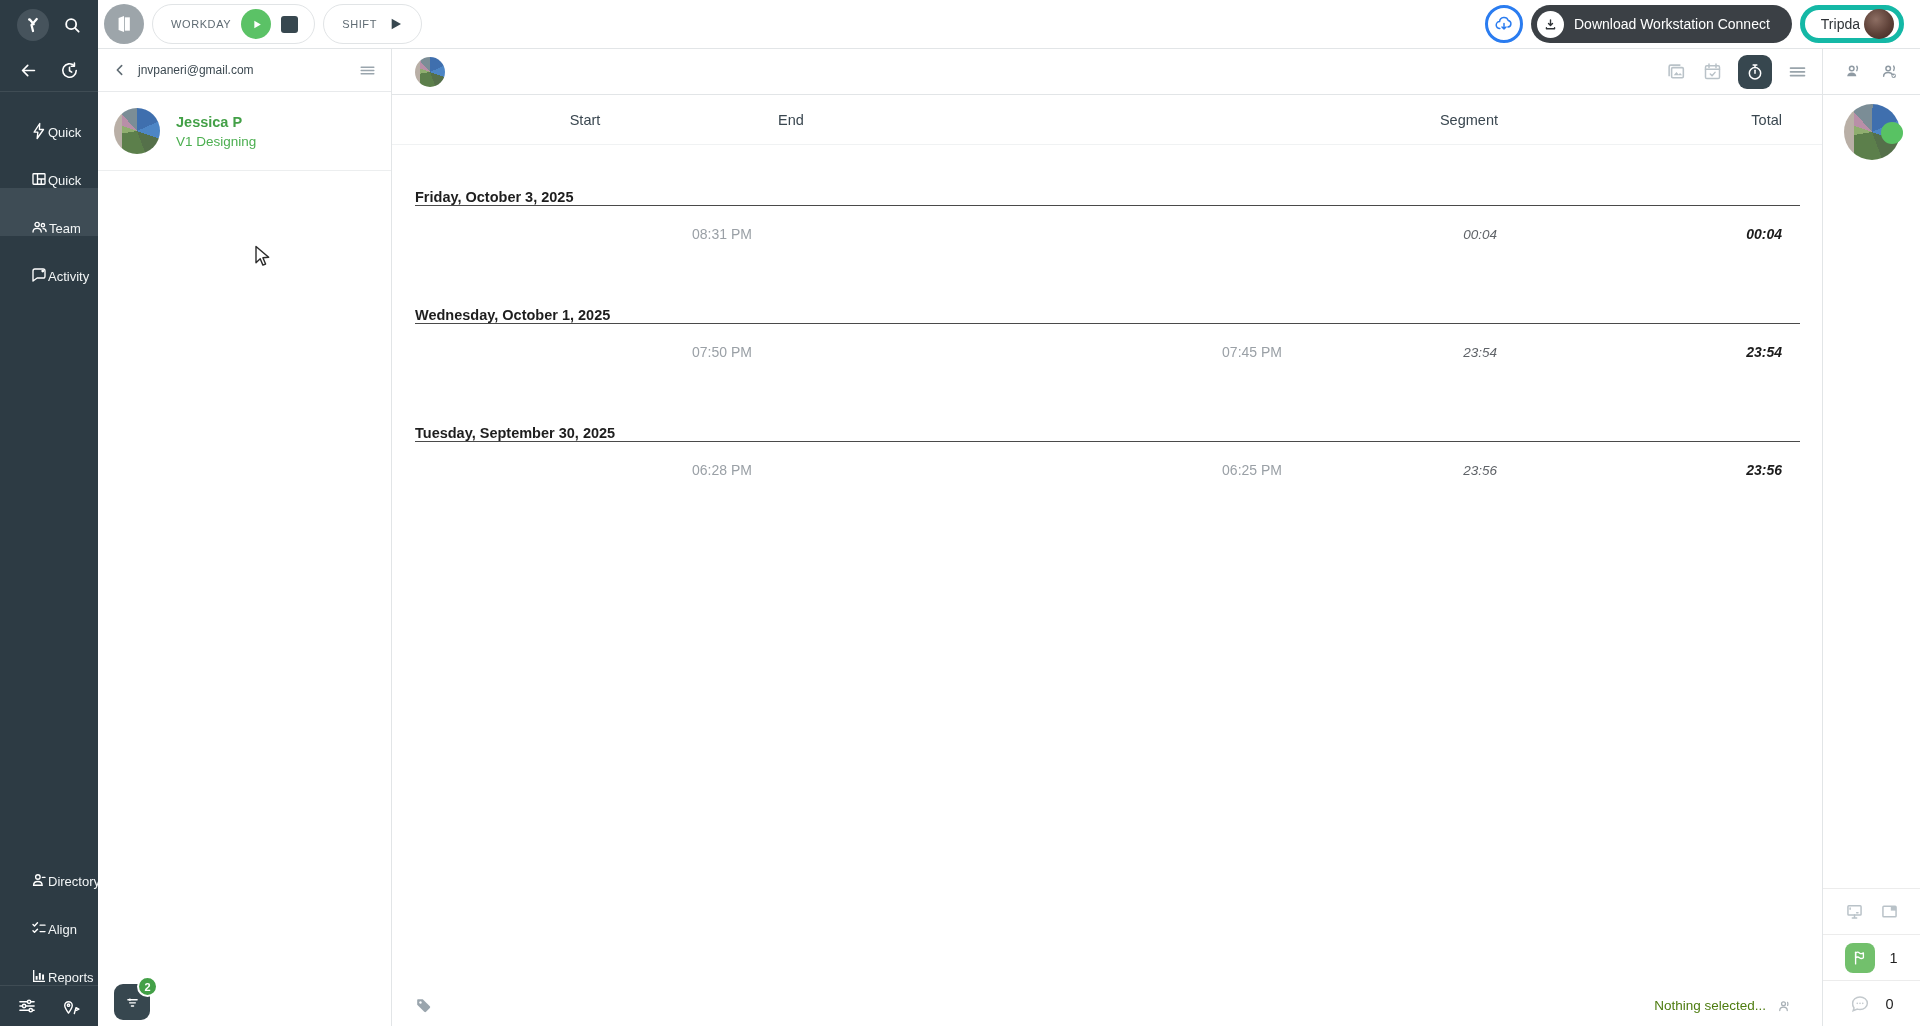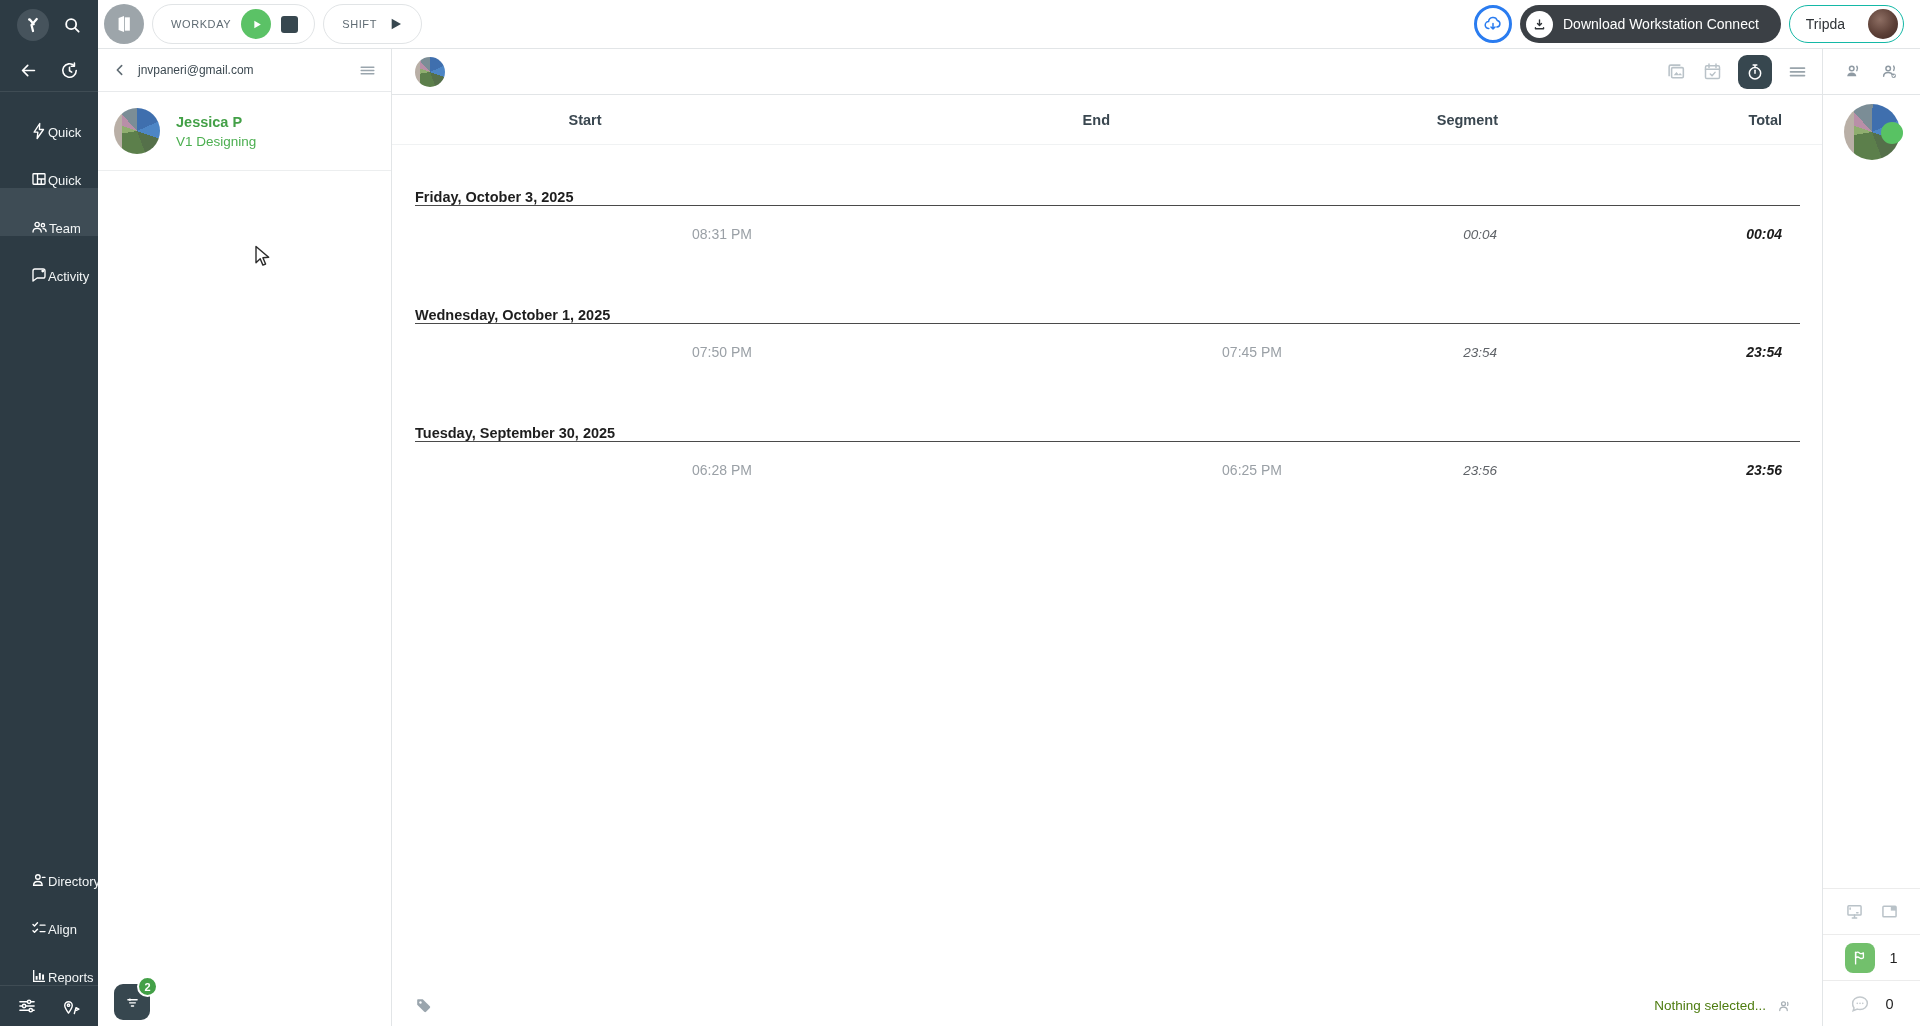--- a/index.html
+++ b/index.html
@@ -29,21 +29,21 @@
   .door-circle{width:40px;height:40px;border-radius:50%;background:#9da5aa;display:flex;align-items:center;justify-content:center;flex:none}
   .pill{height:40px;border:1px solid #e1e4e6;border-radius:20px;background:#fff;display:flex;align-items:center;gap:10px;padding:0 12px 0 18px}
   .pill-label{font-size:11px;font-weight:500;color:#5f6b73;letter-spacing:.6px}
   .play-circle{width:30px;height:30px;border-radius:50%;background:var(--green-light);display:flex;align-items:center;justify-content:center}
   .stop-square{width:17px;height:17px;border-radius:3px;background:var(--slate);margin-right:4px}
   .tb-spacer{flex:1}
   .cloud-btn{width:38px;height:38px;border-radius:50%;background:#fff;border:3px solid var(--blue);display:flex;align-items:center;justify-content:center;flex:none}
   .dl-pill{height:38px;border-radius:19px;background:#3b4045;color:#fff;display:flex;align-items:center;gap:10px;padding:0 22px 0 6px}
   .dl-circle{width:27px;height:27px;border-radius:50%;background:#fff;display:flex;align-items:center;justify-content:center}
   .dl-label{font-size:14px;font-weight:500;white-space:nowrap}
-  .acct-pill{height:38px;border:1px solid #14b8a6;border-radius:19px;display:flex;align-items:center;gap:23px;padding:0 5px 0 16px}
+  .acct-pill{height:38px;border:5px solid #14b8a6;border-radius:19px;display:flex;align-items:center;gap:4px;padding:0 5px 0 16px}
   .acct-label{font-size:14px;color:#2f3337}
   .acct-avatar{width:30px;height:30px;border-radius:50%;background:radial-gradient(circle at 40% 35%,#8d6e63 0%,#5d4037 55%,#3e2723 100%)}
 
   
   .app{position:absolute;left:0;top:49px;right:0;bottom:0;display:flex}
 
   
   .sidebar{width:98px;flex:none;background:var(--sb-bg);color:#fff;display:flex;flex-direction:column}
   .sb-nav{height:43px;display:flex;align-items:center;justify-content:center;gap:22px;border-bottom:1px solid var(--sb-divider)}
   .sb-item{height:48px;display:flex;align-items:flex-end;padding-left:30px;cursor:pointer}
@@ -69,23 +69,23 @@
 
   
   .main{flex:1;display:flex;flex-direction:column;position:relative;min-width:0}
   .main-header{height:46px;border-bottom:1px solid var(--border);display:flex;align-items:center;padding:0 14px;flex:none}
   .mh-avatar{width:30px;height:30px;margin-left:9px}
   .mh-icons{margin-left:auto;display:flex;align-items:center;gap:15px}
   .icon-btn{color:#b9c2c8;cursor:pointer;display:flex;align-items:center;justify-content:center}
   .icon-btn.darker{color:#99a4ab}
   .icon-active{width:34px;height:34px;border-radius:9px;background:var(--slate);color:#fff;display:flex;align-items:center;justify-content:center;cursor:pointer}
   .cols-header{height:50px;border-bottom:1px solid var(--border-faint);position:relative;flex:none}
-  .col-h{position:absolute;top:0;height:50px;line-height:50px;font-size:14.5px;font-weight:700;color:#3a4750}
+  .col-h{position:absolute;top:0;height:50px;line-height:50px;font-size:14.5px;font-weight:400;color:#3a4750}
   .h-start{left:0;width:386px;text-align:center}
-  .h-end{left:368px;width:350px;text-align:right}
+  .h-end{left:386px;width:350px;text-align:left}
   .h-seg{left:806px;width:300px;text-align:right}
   .h-total{right:40px;width:300px;text-align:right}
   .sections{flex:1;overflow:hidden}
   .section-head{height:60px;display:flex;align-items:flex-end;padding-left:23px}
   .section-date{font-size:14.5px;font-weight:700;color:#1e1e1e}
   .section-line{border:0;border-top:1px solid #4a4a4a;margin:0 22px 0 23px}
   .ts-row{position:relative;height:57px}
   .cell{position:absolute;top:0;height:57px;line-height:57px;font-size:14px}
   .v-start{left:130px;width:400px;text-align:center;color:var(--txt-gray)}
   .v-end{left:490px;width:400px;text-align:right;color:var(--txt-gray)}

